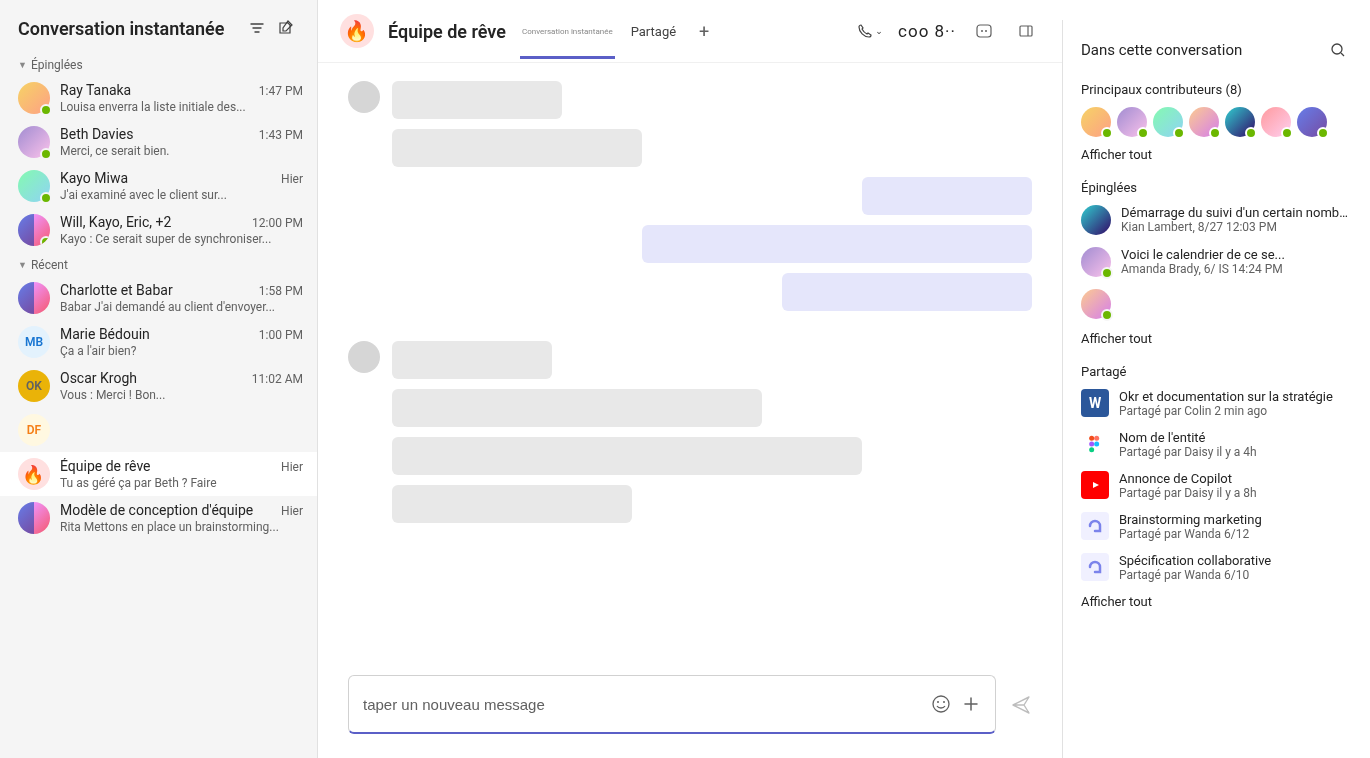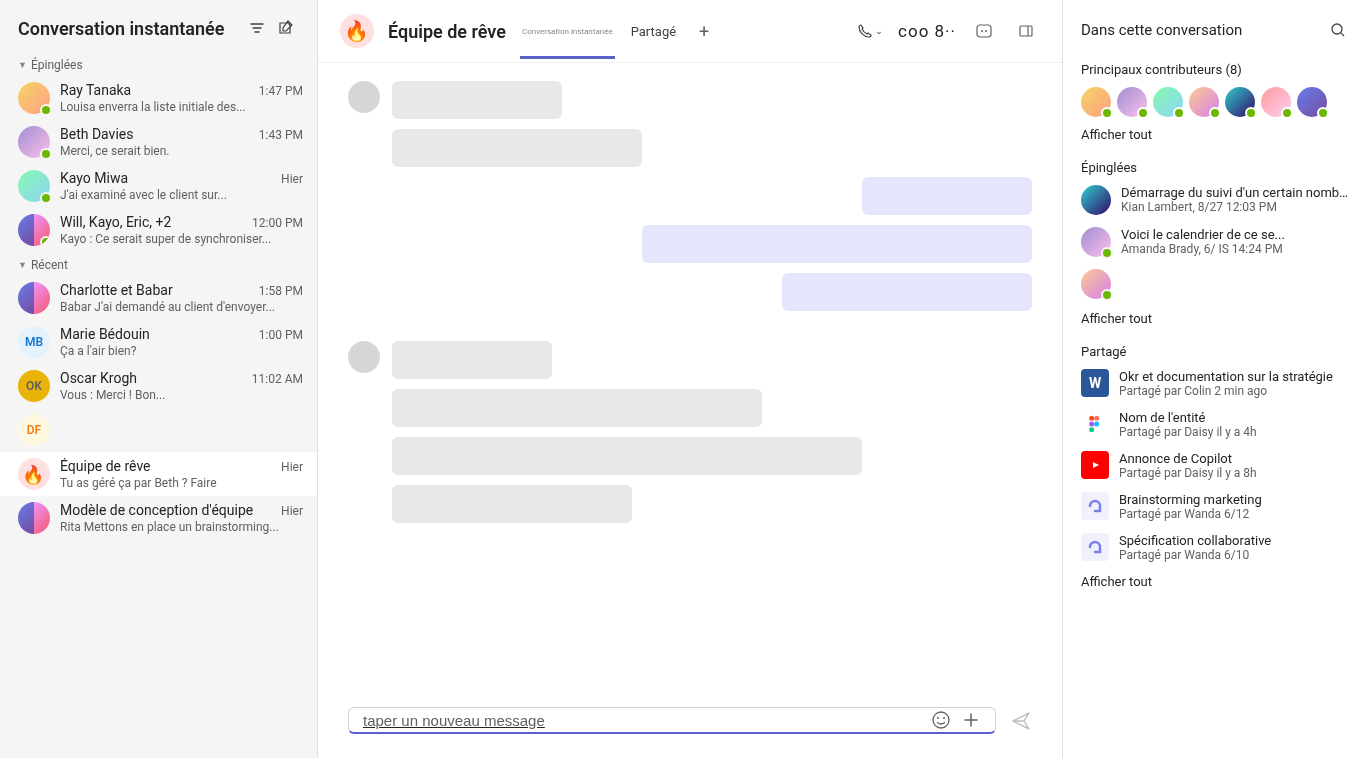--- a/index.html
+++ b/index.html
@@ -174,44 +174,44 @@
     padding: 12px 30px 24px 30px;
     display: flex;
     align-items: center;
     gap: 14px;
   }
   .compose-box {
     flex: 1;
     border: 1px solid #d1d1d1;
     border-bottom: 2px solid #5b5fc7;
     border-radius: 6px;
-    padding: 2px 14px;
+    padding: 18px 14px;
     display: flex;
     gap: 10px;
     background: #fff;
-    text-decoration: underline;
   }
   .compose-input {
     flex: 1;
     border: none;
     outline: none;
     font-size: 15px;
     color: #242424;
   }
   .compose-input::placeholder { color: #616161; }
   .compose-icon { color: #616161; cursor: pointer; font-size: 18px; }
   .send-btn { color: #bdbdbd; cursor: pointer; }
 
   
   .right-panel {
     width: 308px;
     border-left: 1px solid #e1e1e1;
     padding: 16px 18px;
     overflow-y: auto;
     font-size: 13px;
+    margin-top: 20px;
   }
   .rp-header {
     display: flex; justify-content: space-between; align-items: center;
     margin-bottom: 18px;
   }
   .rp-title { font-size: 15px; font-weight: 400; }
   .rp-section-title { font-size: 13px; color: #242424; margin-bottom: 10px; }
   .contributors-row { display: flex; gap: 6px; margin-bottom: 10px; flex-wrap: wrap; }
   .contrib-avatar {
     width: 30px; height: 30px; border-radius: 50%;

